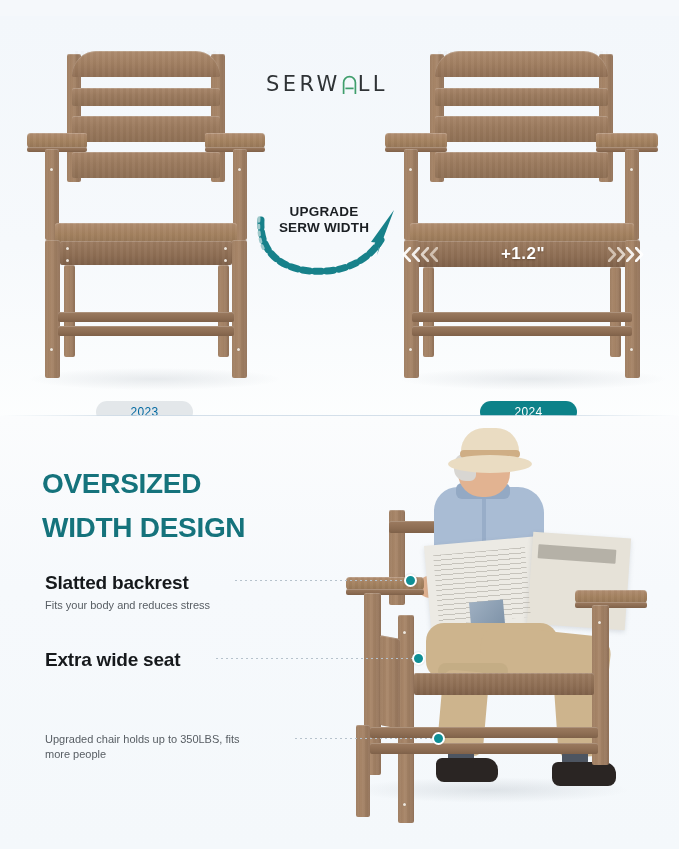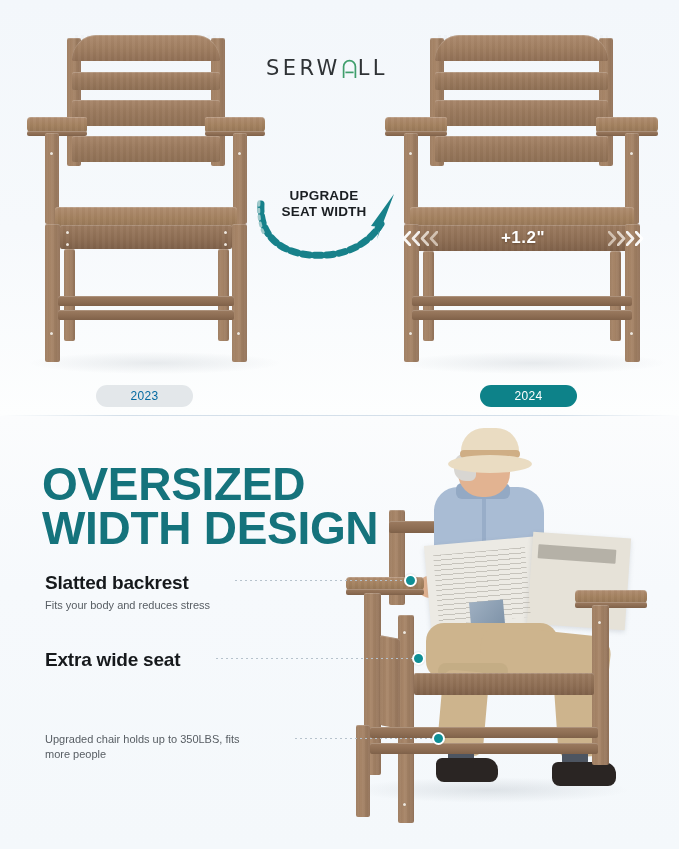--- a/index.html
+++ b/index.html
@@ -5,21 +5,21 @@
   html,body{margin:0;padding:0;}
   body{
     width:679px;height:849px;overflow:hidden;
     background:#f5f8fb;
     font-family:"Liberation Sans", sans-serif;
     -webkit-font-smoothing:antialiased;
   }
   .page{position:relative;width:679px;height:849px;overflow:hidden;}
 
   
-  .top-panel{position:absolute;left:0;top:0;width:679px;height:416px;
+  .top-panel{position:absolute;left:0;top:16px;width:679px;height:416px;
     background:linear-gradient(180deg,#f3f7fb 0%,#f6f9fc 55%,#fdfefe 100%);}
   .panel-divider{position:absolute;left:0;top:415px;width:679px;height:1px;
     background:linear-gradient(90deg,rgba(215,226,236,0) 0%,rgba(205,218,230,.85) 18%,rgba(205,218,230,.85) 82%,rgba(215,226,236,0) 100%);}
 
   
   .logo{position:absolute;left:266px;top:55px;display:flex;align-items:center;
     height:26px;}
   .logo-text{font-size:21px;letter-spacing:3.4px;color:#2f3336;font-weight:400;
     font-family:"DejaVu Sans", sans-serif;line-height:1;}
   .logo-arch{display:inline-block;position:relative;width:15px;height:19px;
@@ -60,21 +60,21 @@
     display:flex;align-items:center;justify-content:space-between;}
   .measure-label{font-size:17px;font-weight:bold;color:#ffffff;letter-spacing:.5px;
     text-shadow:0 1px 2px rgba(60,40,25,.45);}
   .chev-group{display:flex;align-items:center;}
   .chev{width:9px;height:15px;}
 
   
   .bottom{position:absolute;left:0;top:416px;width:679px;height:433px;
     background:linear-gradient(180deg,#fbfcfd 0%,#f6f9fc 40%,#f4f8fb 100%);}
 
-  .headline{position:absolute;left:42px;top:462px;font-size:46px;font-weight:bold;
+  .headline{position:absolute;left:42px;top:462px;font-size:28px;font-weight:bold;
     line-height:44px;color:#15737c;letter-spacing:-.3px;}
 
   .feature{position:absolute;left:45px;}
   .feat-title{font-size:19px;font-weight:bold;color:#16191c;letter-spacing:-.2px;
     line-height:23px;white-space:nowrap;}
   .feat-desc{font-size:11px;color:#575d63;line-height:15px;margin-top:4px;}
   .f1{top:571px;} .f2{top:648px;} .f3{top:728px;}
 
   .dotline{position:absolute;height:1px;
     background:repeating-linear-gradient(90deg,#b6c2cc 0 2px,rgba(0,0,0,0) 2px 5px);}
@@ -221,21 +221,21 @@
       </span>
     </div>
 
     <svg class="arrow-svg" width="148" height="86" viewBox="0 0 148 86">
       <path d="M8 22 C6 58, 34 76, 74 73 C100 71, 118 58, 128 42" fill="none" stroke="#17818a" stroke-width="7" stroke-linecap="round" stroke-dasharray="7 5"></path>
       <path d="M6 20 C5 34, 7 44, 11 52" fill="none" stroke="#9fc9cb" stroke-width="3" stroke-linecap="round" stroke-dasharray="3 4"></path>
       <path d="M141 12 L118 44 L127 45 L124 57 Z" fill="#17818a"></path>
     </svg>
     <div class="upgrade">
       <div>UPGRADE</div>
-      <div>SEAT WIDTH</div>
+      <div>SERW WIDTH</div>
     </div>
 
     <div class="badge badge-2023">2023</div>
     <div class="badge badge-2024">2024</div>
   </div>
 
   <div class="panel-divider"></div>
 
   <div class="bottom"></div>
 

